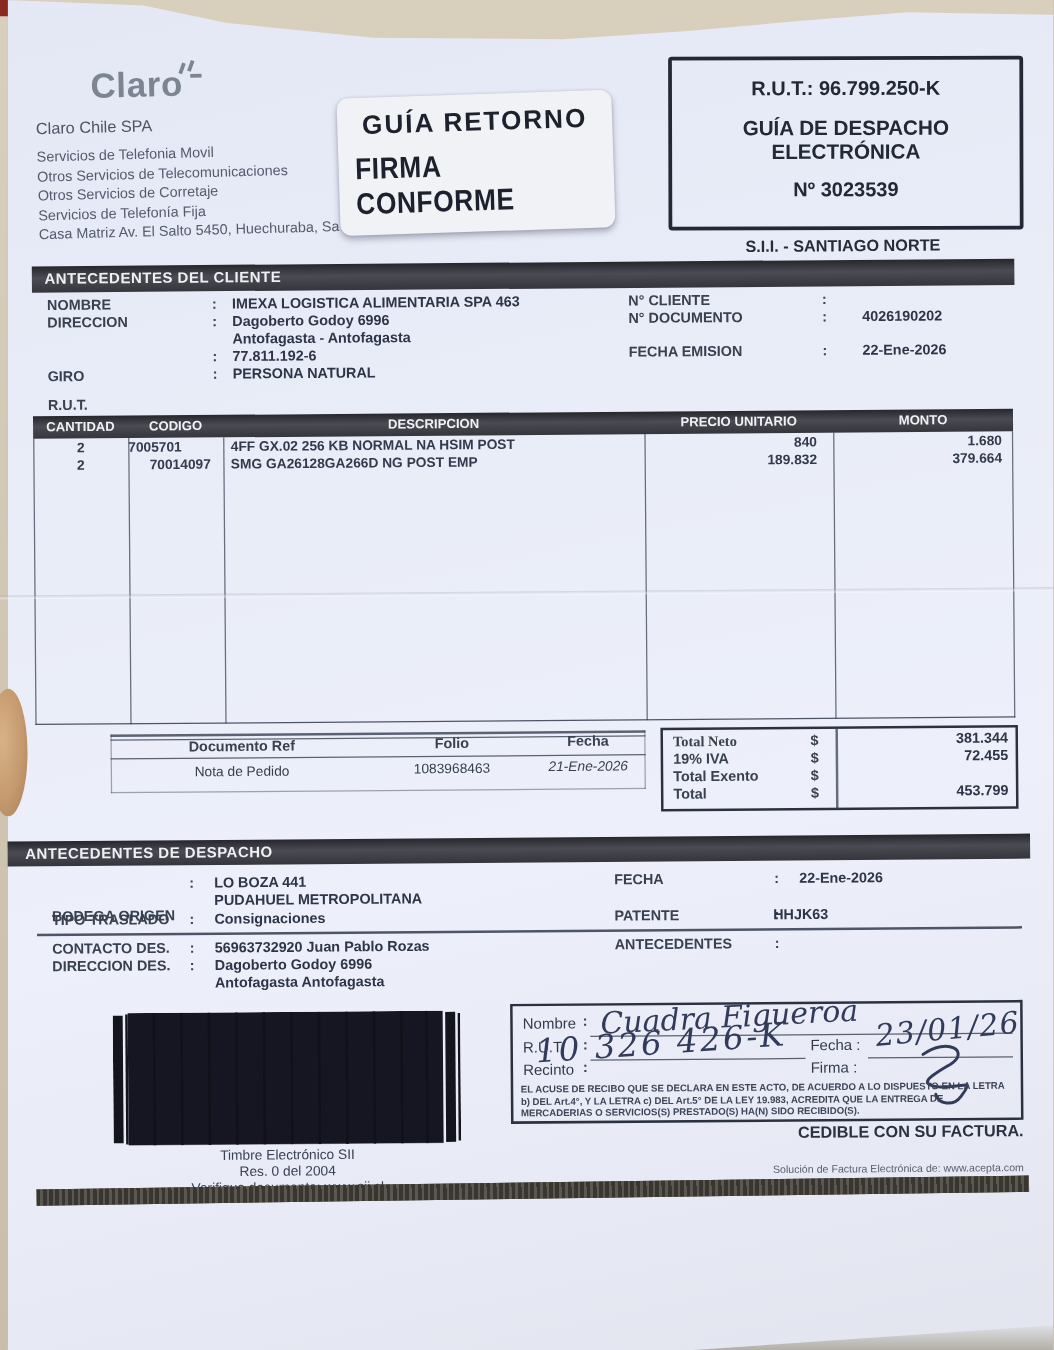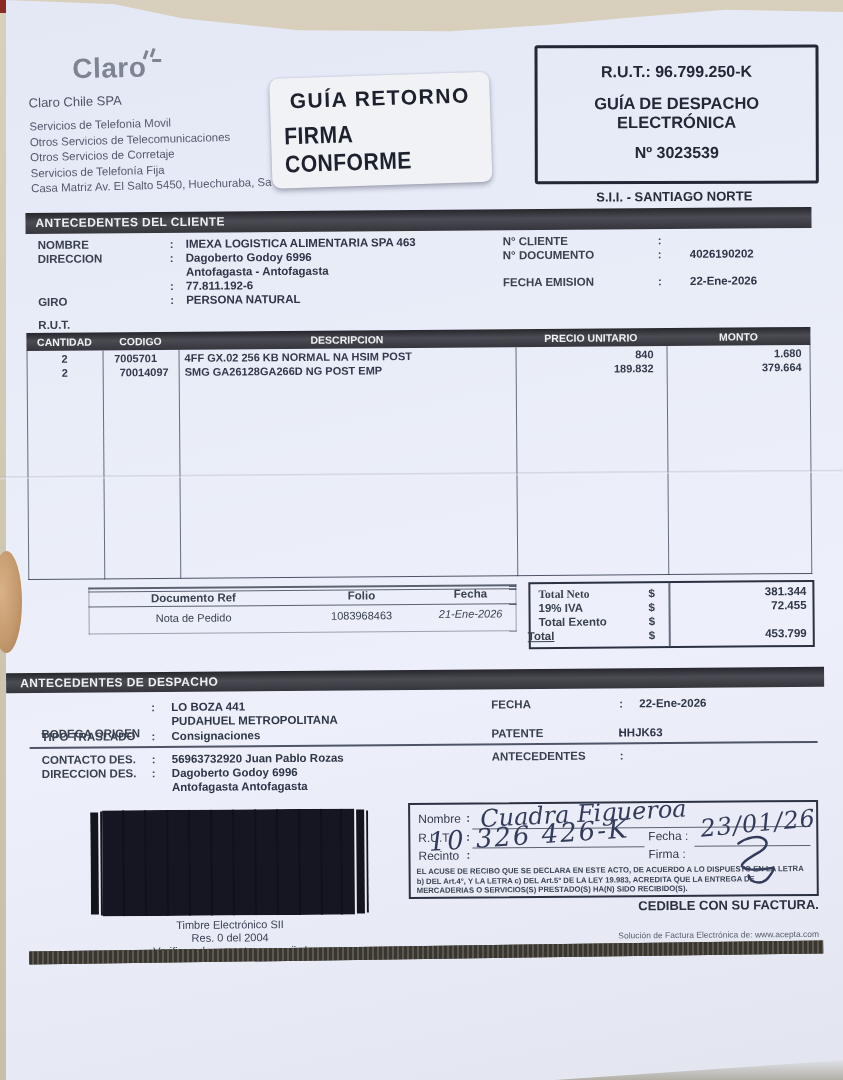--- a/index.html
+++ b/index.html
@@ -133,21 +133,21 @@
 
     <div class="vline" style="left:28px;top:348px;height:229px;"></div>
     <div class="vline" style="left:104px;top:348px;height:229px;"></div>
     <div class="vline" style="left:180px;top:348px;height:229px;"></div>
     <div class="vline" style="left:517px;top:348px;height:229px;"></div>
     <div class="vline" style="left:668px;top:348px;height:229px;"></div>
     <div class="vline" style="left:811px;top:348px;height:229px;"></div>
     <div class="hline" style="left:28px;top:576px;width:784px;"></div>
 
     <div class="cell" style="left:28px;top:350px;width:76px;text-align:center;">2</div>
-    <div class="cell" style="left:104px;top:350px;width:66px;text-align:center;">7005701</div>
+    <div class="cell" style="left:104px;top:350px;width:66px;text-align:left;">7005701</div>
     <div class="cell" style="left:186px;top:350px;">4FF GX.02 256 KB NORMAL NA HSIM POST</div>
     <div class="cell" style="left:517px;top:350px;width:138px;text-align:right;">840</div>
     <div class="cell" style="left:668px;top:350px;width:135px;text-align:right;">1.680</div>
 
     <div class="cell" style="left:28px;top:364px;width:76px;text-align:center;">2</div>
     <div class="cell" style="left:104px;top:364px;width:66px;text-align:right;">70014097</div>
     <div class="cell" style="left:186px;top:364px;">SMG GA26128GA266D NG POST EMP</div>
     <div class="cell" style="left:517px;top:364px;width:138px;text-align:right;">189.832</div>
     <div class="cell" style="left:668px;top:364px;width:135px;text-align:right;">379.664</div>
 
@@ -170,21 +170,21 @@
     <div class="vline" style="left:668px;top:584px;height:65px;width:1.5px;"></div>
     <div class="lbl" style="left:538px;top:589px;font-family:Liberation Serif, serif;">Total Neto</div>
     <div class="lbl" style="left:648px;top:589px;">$</div>
     <div class="val" style="left:678px;top:588px;width:128px;text-align:right;">381.344</div>
     <div class="lbl" style="left:538px;top:603px;">19% IVA</div>
     <div class="lbl" style="left:648px;top:603px;">$</div>
     <div class="val" style="left:678px;top:602px;width:128px;text-align:right;">72.455</div>
     <div class="lbl" style="left:538px;top:617px;">Total Exento</div>
     <div class="lbl" style="left:648px;top:617px;">$</div>
     <div class="val" style="left:678px;top:616px;width:128px;text-align:right;"></div>
-    <div class="lbl" style="left:527px;top:631px;text-decoration:underline;">Total</div>
+    <div class="lbl" style="left:538px;top:631px;">Total</div>
     <div class="lbl" style="left:648px;top:631px;">$</div>
     <div class="val" style="left:678px;top:630px;width:128px;text-align:right;">453.799</div>
 
     <div class="bar" style="left:5px;top:670px;width:818px;height:20px;font-size:12px;line-height:20px;padding-left:14px;box-sizing:border-box;">ANTECEDENTES DE DESPACHO</div>
 
     <div class="lbl" style="left:40px;top:725px;">BODEGA ORIGEN</div>
     <div class="colon" style="left:150px;top:699px;">:</div>
     <div class="val" style="left:170px;top:699px;">LO BOZA 441</div>
     <div class="val" style="left:170px;top:713px;">PUDAHUEL   METROPOLITANA</div>
     <div class="lbl" style="left:40px;top:728px;">TIPO TRASLADO</div>

